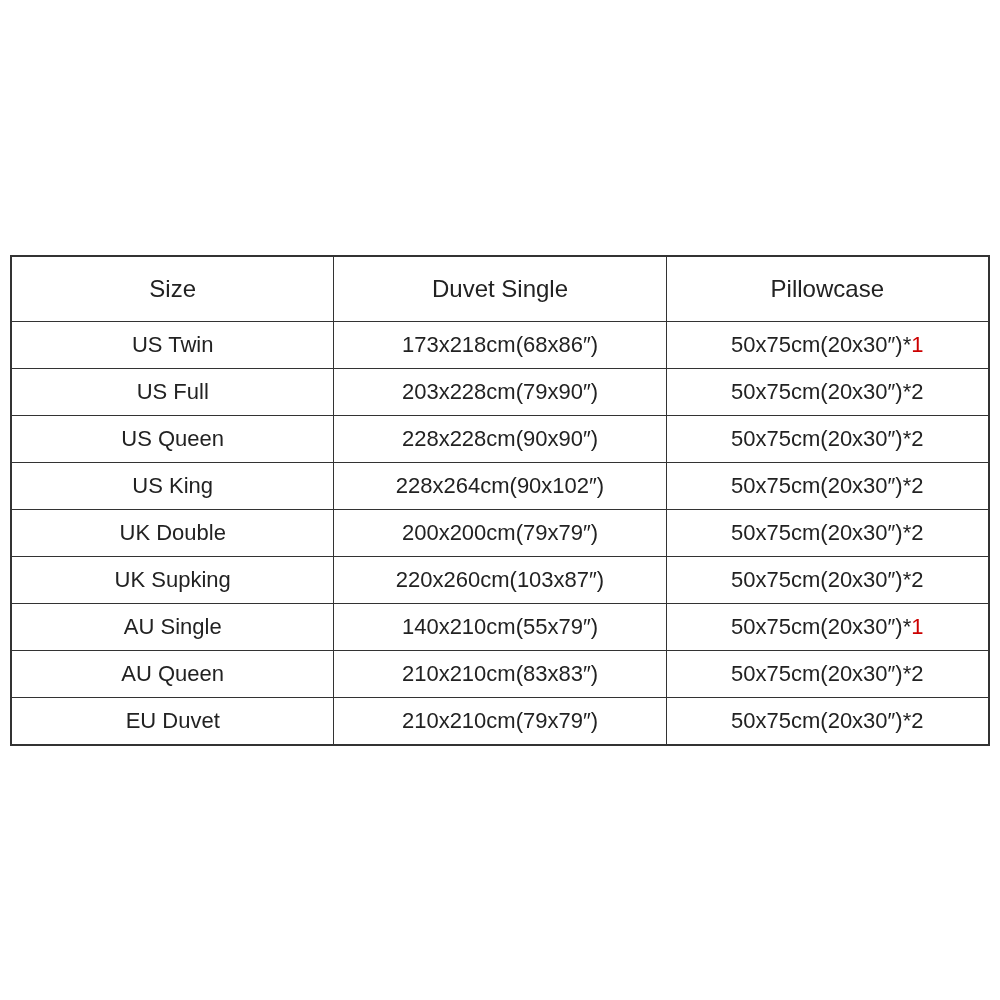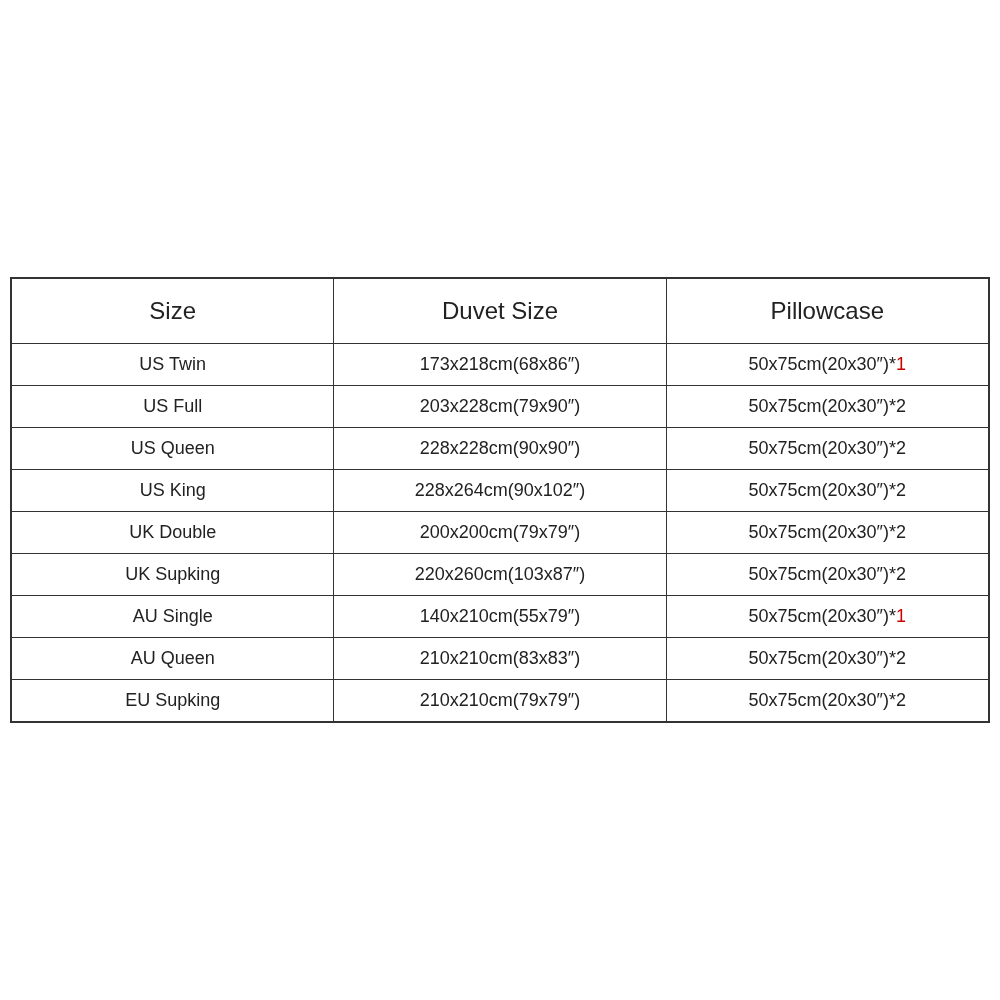--- a/index.html
+++ b/index.html
@@ -25,21 +25,21 @@
 
     table {
       width: 100%;
       border-collapse: collapse;
     }
 
     th, td {
       border: 1px solid #333;
       text-align: center;
       padding: 10px 8px;
-      font-size: 18px;
+      font-size: 22px;
       color: #222;
     }
 
     thead th {
       font-weight: normal;
       font-size: 24px;
       padding: 18px 8px;
     }
 
     tbody td {
@@ -63,21 +63,21 @@
     }
   </style>
 </head>
 <body>
 
 <div class="table-container">
   <table>
     <thead>
       <tr>
         <th class="col-size">Size</th>
-        <th class="col-duvet">Duvet Size</th>
+        <th class="col-duvet">Duvet Single</th>
         <th class="col-pillow">Pillowcase</th>
       </tr>
     </thead>
     <tbody id="table-body">
     <tr>
           <td>US Twin</td>
           <td>173x218cm(68x86″)</td>
           <td><span>50x75cm(20x30″)*</span><span class="red-text">1</span></td>
         </tr>
         <tr>
@@ -109,19 +109,19 @@
           <td>AU Single</td>
           <td>140x210cm(55x79″)</td>
           <td><span>50x75cm(20x30″)*</span><span class="red-text">1</span></td>
         </tr>
         <tr>
           <td>AU Queen</td>
           <td>210x210cm(83x83″)</td>
           <td><span>50x75cm(20x30″)*</span><span>2</span></td>
         </tr>
         <tr>
-          <td>EU Supking</td>
+          <td>EU Duvet</td>
           <td>210x210cm(79x79″)</td>
           <td><span>50x75cm(20x30″)*</span><span>2</span></td>
         </tr>
       </tbody>
   </table>
 </div>
 
 </body></html>

